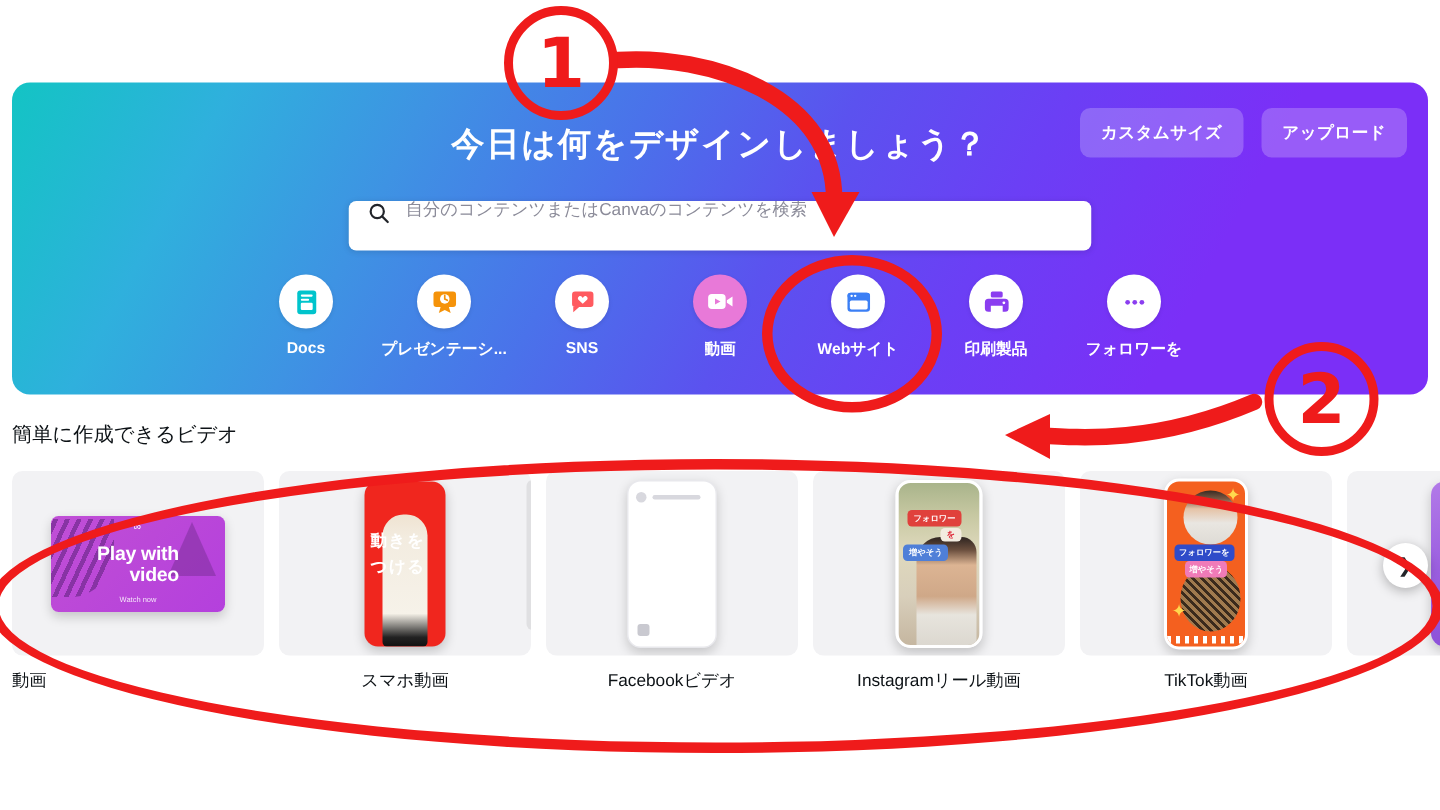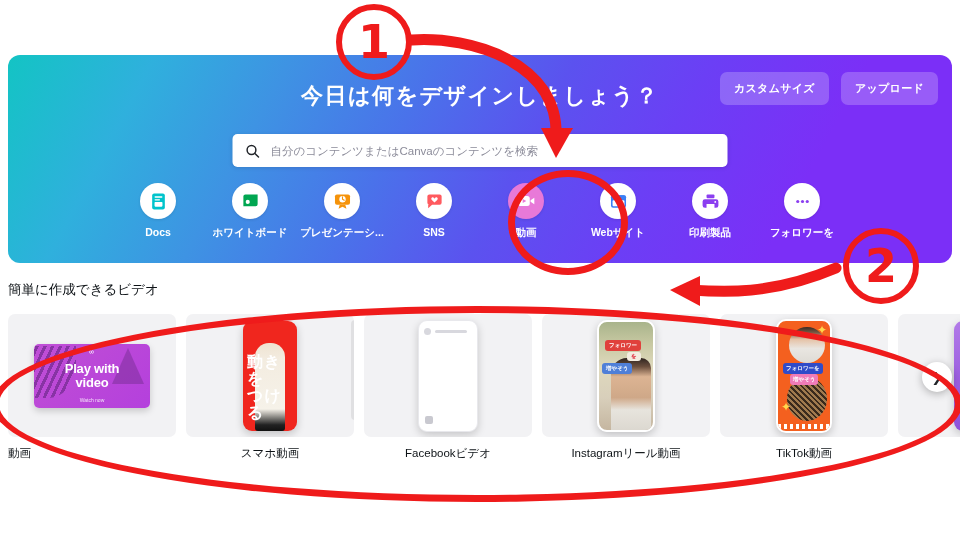--- a/index.html
+++ b/index.html
@@ -52,21 +52,21 @@
     letter-spacing: .3px;
   }
 
   
   .search-wrap {
     position: absolute; left: 50%; transform: translateX(-50%);
     top: 79px;
     width: 495px; height: 33px;
     background: #fff;
     border-radius: 5px;
-    display: flex; align-items: center;
+    display: flex; align-items: flex-start;
     padding: 0 12px;
     box-shadow: 0 1px 4px rgba(0,0,0,.12);
   }
   .search-icon { width: 16px; height: 16px; flex: 0 0 16px; margin-right: 10px; }
   .search-input {
     border: none; outline: none; width: 100%;
     font-size: 11.5px; color: #2b2b34;
     font-family: "Liberation Sans", sans-serif;
     background: transparent;
   }
@@ -143,21 +143,21 @@
   .lv-tri {
     position:absolute; right: 6px; top: 4px;
     width: 0; height: 0;
     border-left: 16px solid transparent;
     border-right: 16px solid transparent;
     border-bottom: 36px solid rgba(126,47,155,.55);
   }
   .lv-text {
     position: relative; z-index: 3;
     color: #fff; font-weight: 700; font-size: 13px;
-    line-height: 14px; text-align: center; letter-spacing: -.2px;
+    line-height: 14px; text-align: right; letter-spacing: -.2px;
   }
   .lv-logo {
     position:absolute; top:4px; left:0; right:0; text-align:center;
     color:#fff; font-size:7px; z-index:3; letter-spacing:1px;
   }
   .lv-sub {
     position:absolute; bottom:5px; left:0; right:0; text-align:center;
     color:rgba(255,255,255,.85); font-size:5px; z-index:3;
   }
 
@@ -173,21 +173,21 @@
     background: rgba(0,0,0,.07); border-radius: 4px;
   }
   .ph-fig {
     position: absolute; left: 12px; bottom: 0;
     width: 30px; height: 88px;
     background: linear-gradient(180deg,#efe3d2 0%,#f3ece0 18%,#f6f2e9 75%,#222 93%,#111 100%);
     border-radius: 14px 14px 3px 3px;
   }
   .ph-text {
     position: absolute; left: 4px; top: 32px; right: 4px;
-    color: #fff; font-weight: 700; font-size: 16px;
+    color: #fff; font-weight: 700; font-size: 11px;
     line-height: 17px; letter-spacing: 1px; z-index: 4;
     text-align: left;
   }
 
   
   .fb-phone {
     width: 60px; height: 112px; background: #fff;
     border-radius: 9px; position: relative;
     box-shadow: 0 3px 8px rgba(0,0,0,.18);
     border: 1px solid #e8e8ec;
@@ -340,29 +340,20 @@
           <svg width="19" height="19" viewBox="0 0 24 24">
             <rect x="4" y="2" width="16" height="20" rx="2.5" fill="#00c4cc"></rect>
             <rect x="7" y="5.5" width="10" height="1.8" rx=".9" fill="#fff"></rect>
             <rect x="7" y="9" width="7" height="1.8" rx=".9" fill="#fff"></rect>
             <rect x="7" y="12.5" width="10" height="6" rx="1" fill="#fff"></rect>
           </svg>
         </div>
         <div class="cat-label">Docs</div>
       </div>
 
-      <div class="cat">
-        <div class="cat-bubble">
-          <svg width="19" height="19" viewBox="0 0 24 24">
-            <path d="M3 5.5A2.5 2.5 0 0 1 5.5 3H21v12.5A2.5 2.5 0 0 1 18.5 18H3Z" fill="#00a651"></path>
-            <circle cx="8.5" cy="12.5" r="2.6" fill="#fff"></circle>
-          </svg>
-        </div>
-        <div class="cat-label">ホワイトボード</div>
-      </div>
 
       <div class="cat">
         <div class="cat-bubble">
           <svg width="19" height="19" viewBox="0 0 24 24">
             <rect x="2.5" y="3" width="19" height="13" rx="2.5" fill="#f5930a"></rect>
             <circle cx="12" cy="9.2" r="4" fill="#fff"></circle>
             <path d="M12 6.2v3l2.2 1.2" stroke="#f5930a" stroke-width="1.4" fill="none" stroke-linecap="round"></path>
             <path d="M8.5 16 L7 21 L12 18.5 L17 21 L15.5 16 Z" fill="#f5930a"></path>
           </svg>
         </div>

